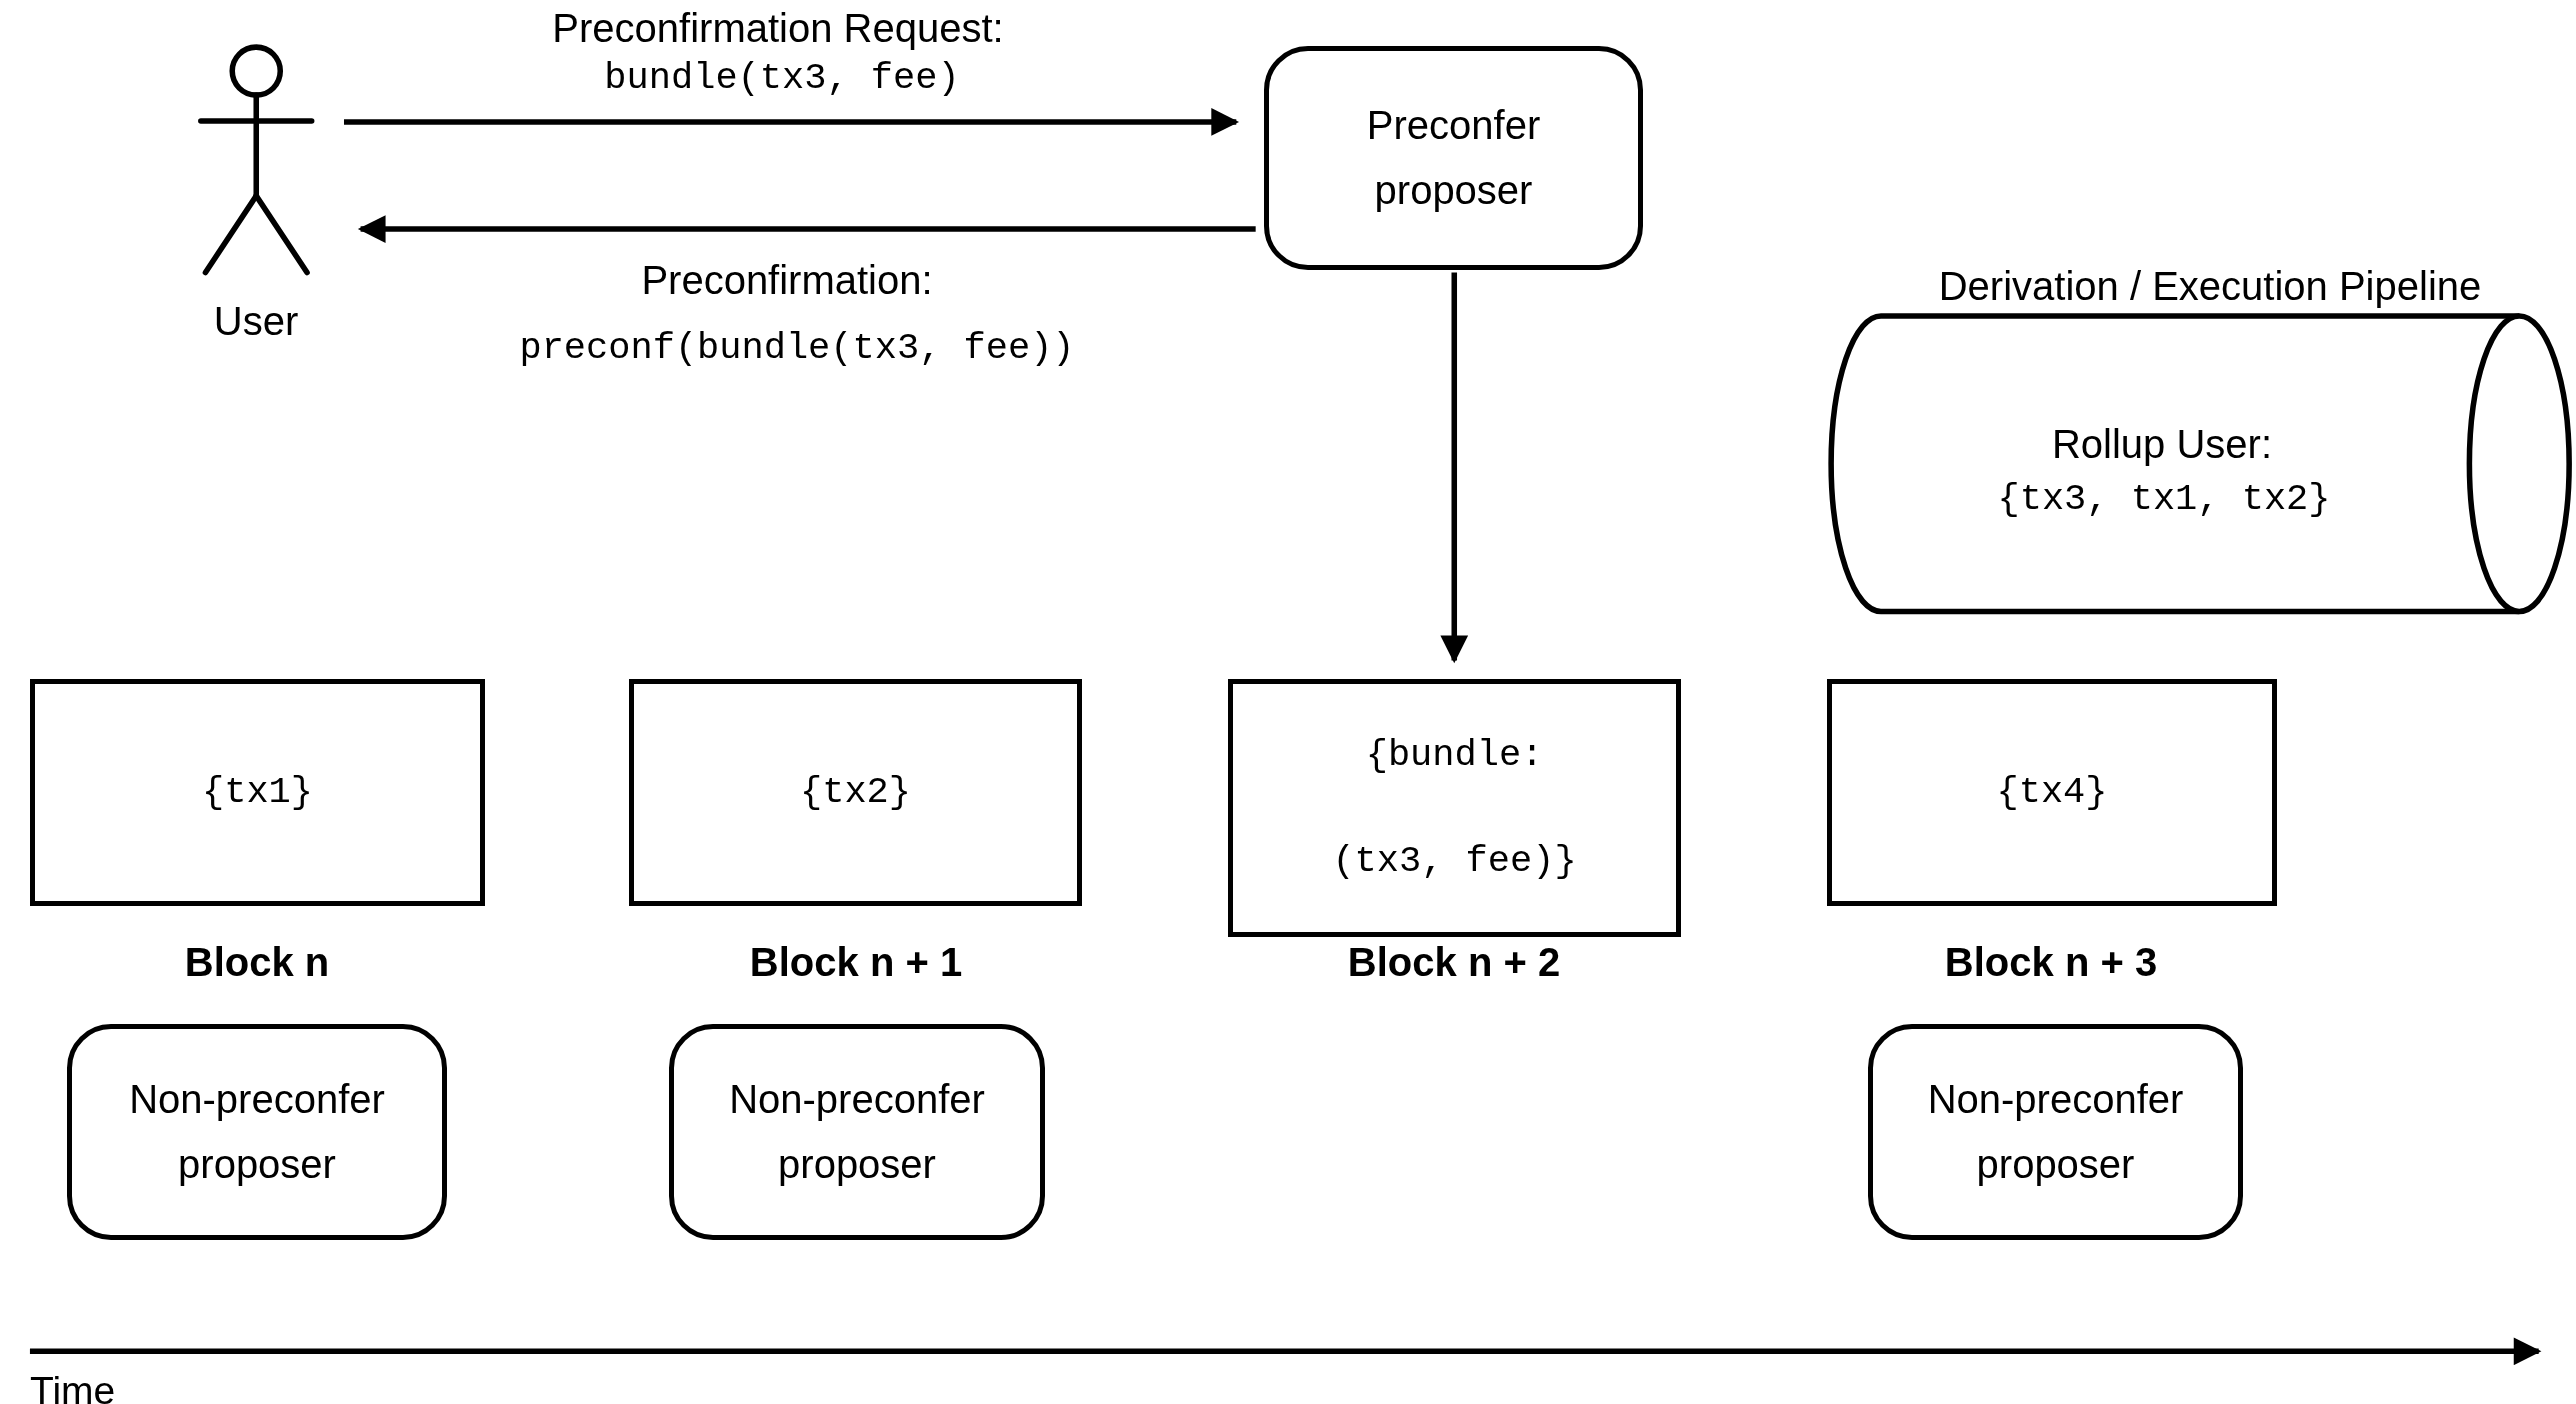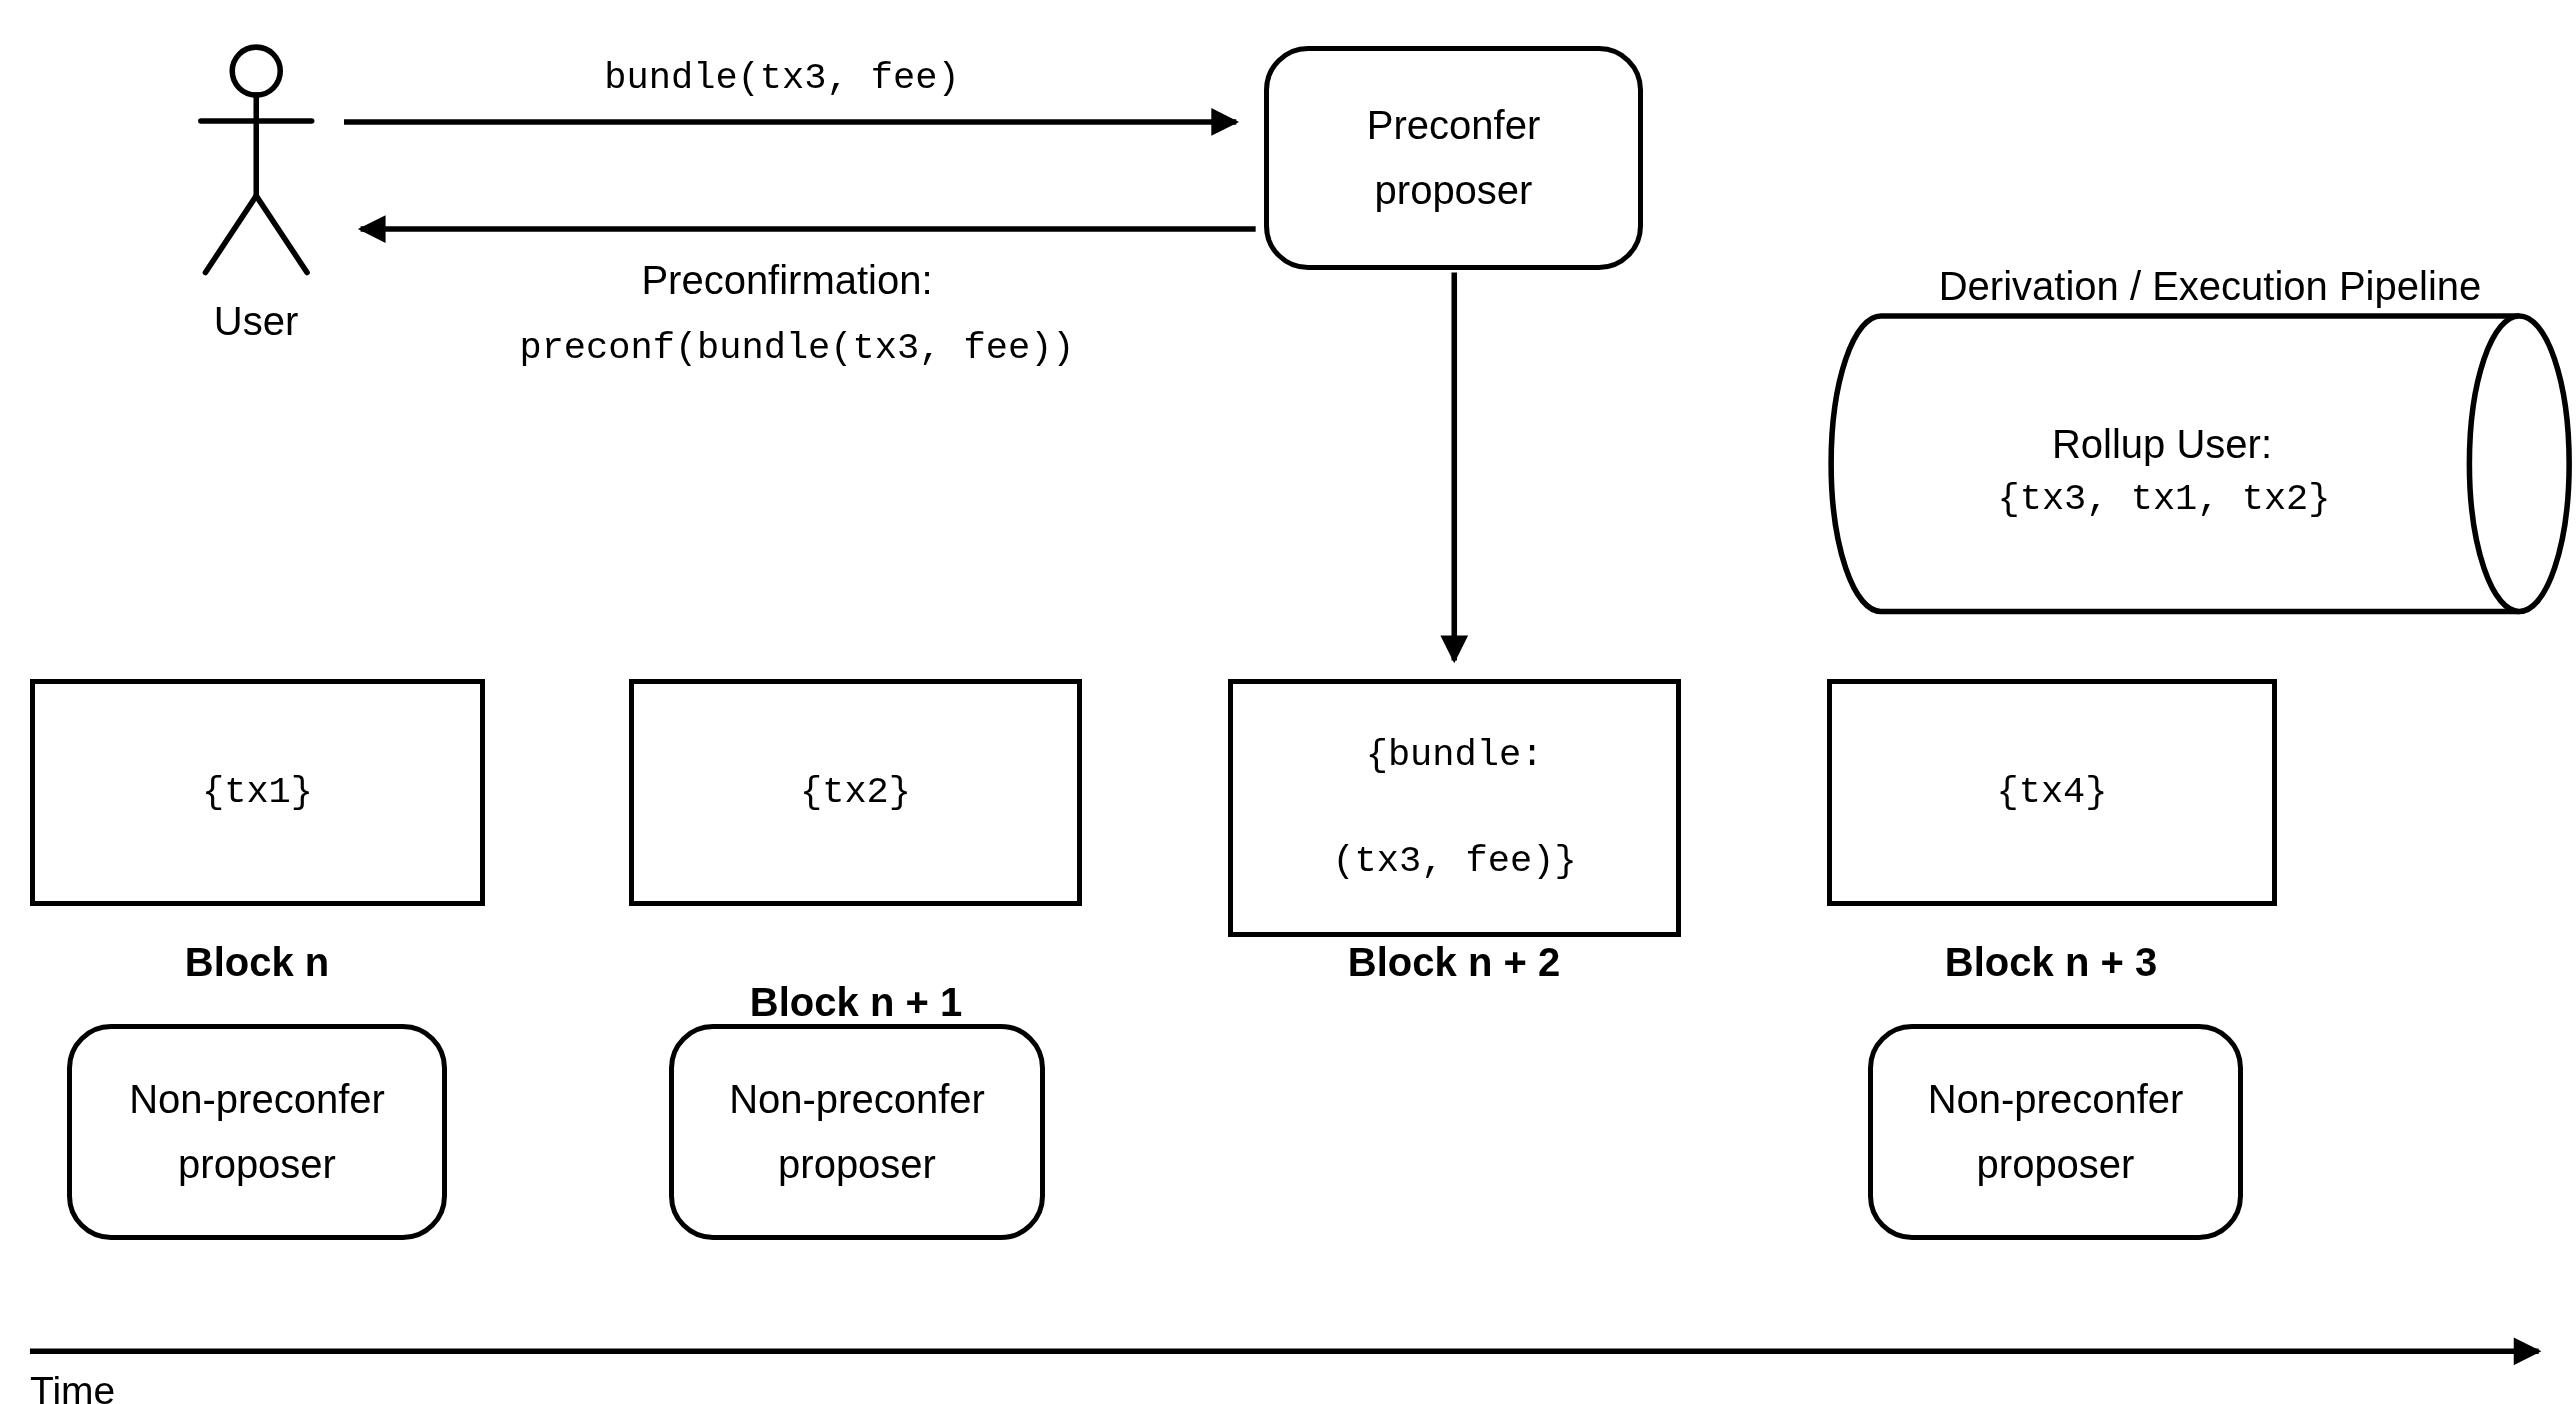--- a/index.html
+++ b/index.html
@@ -79,20 +79,21 @@
       <line x1="2036" y1="662" x2="2727" y2="662"></line>
       <path d="M 2036 342 A 54 160 0 0 0 2036 662"></path>
       <ellipse cx="2727" cy="502" rx="54" ry="160" fill="#ffffff"></ellipse>
     </g>
 
     <line x1="32" y1="1463" x2="2748" y2="1463" stroke="#000" stroke-width="6" marker-end="url(#arrow)"></line>
   </svg>
 
   <div class="lbl" style="left:256px; top:321px;">User</div>
 
+  <div class="lbl" style="left:778px; top:28px;">Preconfirmation Request:</div>
   <div class="lbl mono" style="left:782px; top:78px;">bundle(tx3, fee)</div>
 
   <div class="lbl" style="left:787px; top:280px;">Preconfirmation:</div>
   <div class="lbl mono" style="left:797px; top:320px;margin-top:28px;">preconf(bundle(tx3, fee))</div>
 
   <div class="box rounded" style="left:1264px; top:46px; width:379px; height:224px;">
     <div class="ln">Preconfer</div>
     <div class="ln">proposer</div>
   </div>
 
@@ -101,21 +102,21 @@
   <div class="lbl mono" style="left:2164px; top:499px;">{tx3, tx1, tx2}</div>
 
   <div class="box" style="left:30px; top:679px; width:455px; height:227px;">
     <div class="block-line">{tx1}</div>
   </div>
   <div class="lbl bold" style="left:257px; top:962px;">Block n</div>
 
   <div class="box" style="left:629px; top:679px; width:453px; height:227px;">
     <div class="block-line">{tx2}</div>
   </div>
-  <div class="lbl bold" style="left:856px; top:962px;margin-top:40px;">Block n + 1</div>
+  <div class="lbl bold" style="left:856px; top:962px;">Block n + 1</div>
 
   <div class="box" style="left:1228px; top:679px; width:453px; height:258px;">
     <div class="block-line">{bundle:</div>
     <div class="block-line gap2">(tx3, fee)}</div>
   </div>
   <div class="lbl bold" style="left:1454px; top:962px;">Block n + 2</div>
 
   <div class="box" style="left:1827px; top:679px; width:450px; height:227px;">
     <div class="block-line">{tx4}</div>
   </div>

